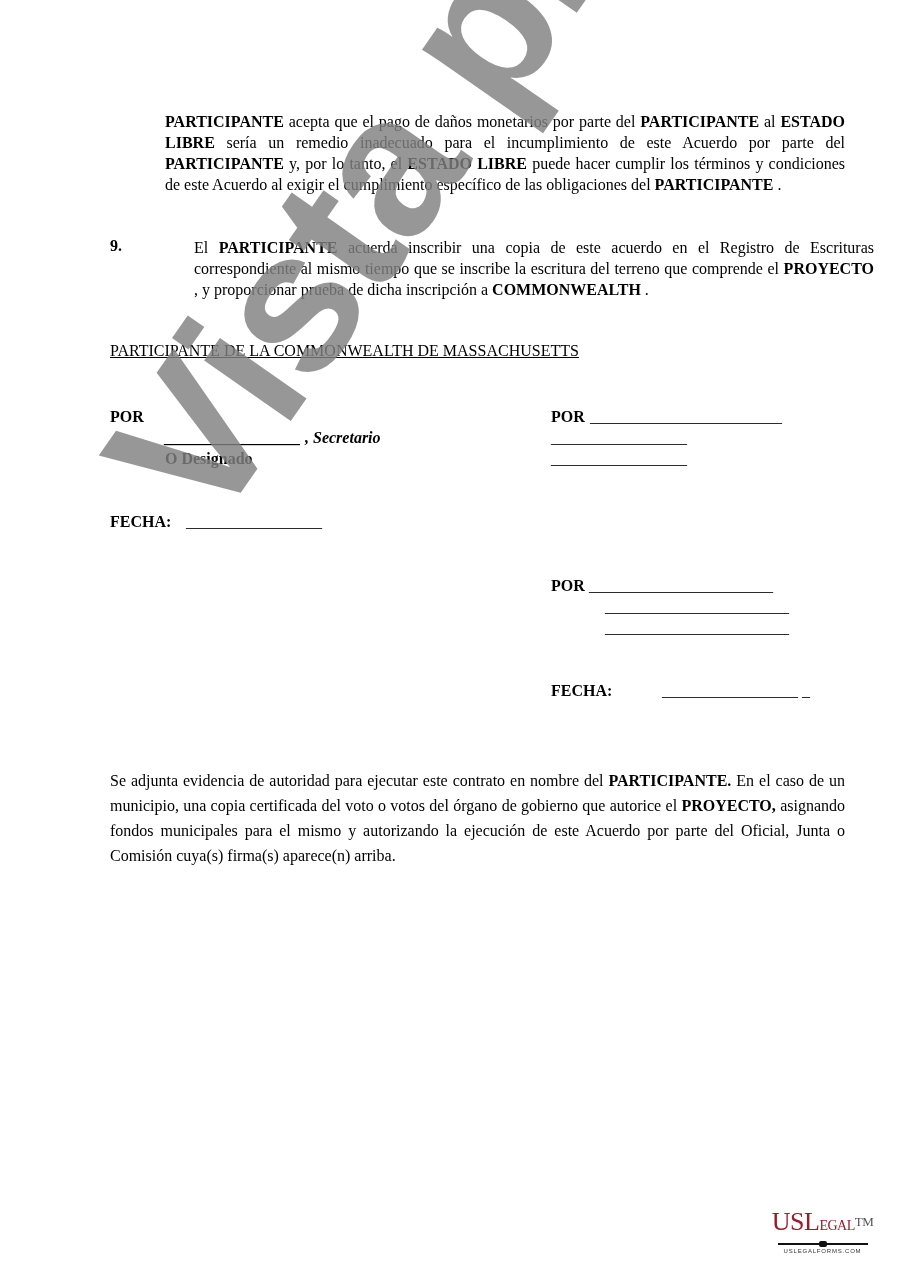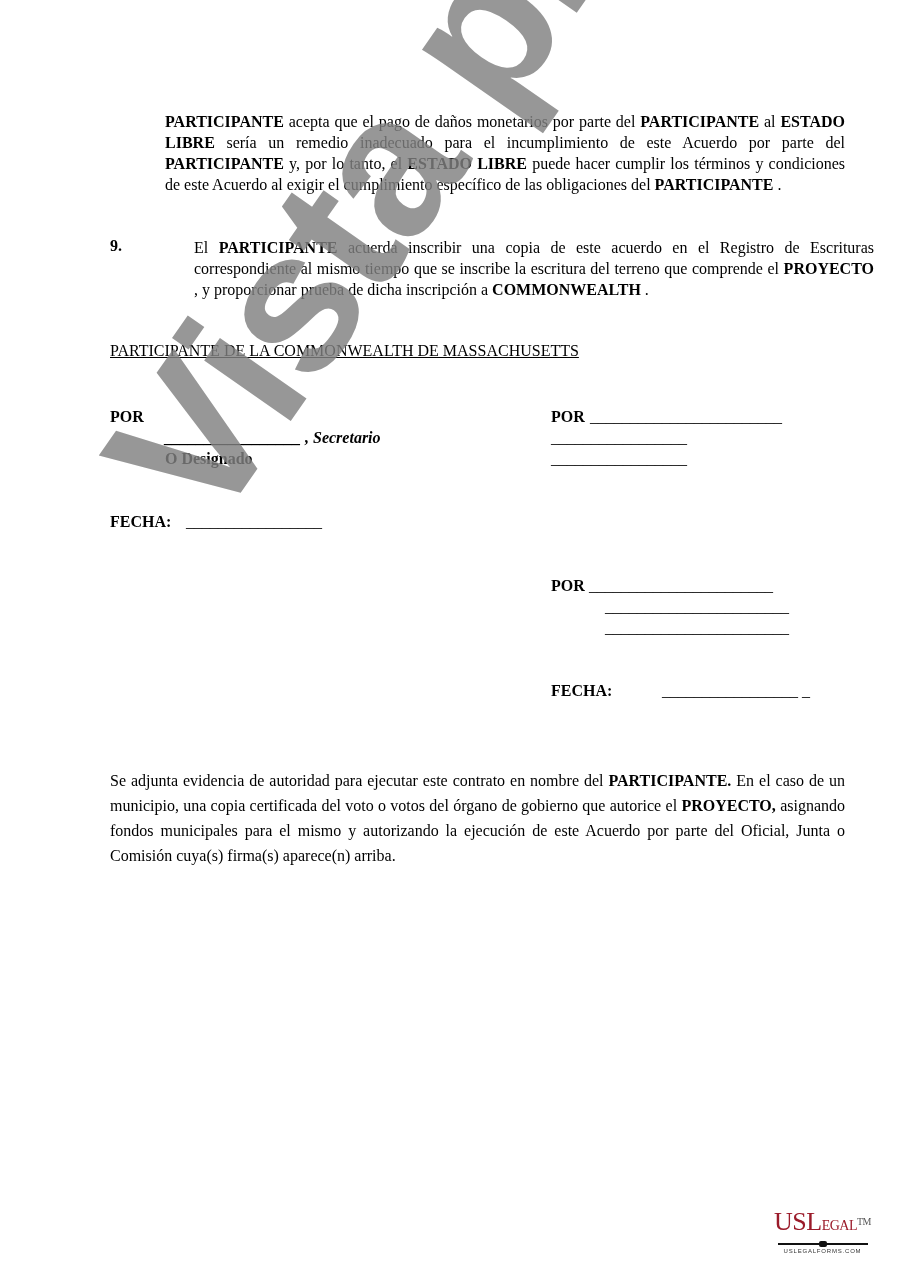--- a/index.html
+++ b/index.html
@@ -12,21 +12,21 @@
     .heading { position: absolute; left: 110px; top: 342px; font-weight: normal; text-decoration: underline; }
     .abs { position: absolute; white-space: pre; line-height: 21px; }
     .bold { font-weight: bold; }
     .final { position: absolute; left: 110px; top: 768px; width: 735px; line-height: 25px; text-align: justify; text-align-last: left; }
     .watermark { position: absolute; left: 60px; top: 430px; transform: rotate(-55deg); transform-origin: left top;
       font-family: "Liberation Sans", "DejaVu Sans", sans-serif; font-weight: bold; font-size: 200px;
       color: rgba(128,128,128,0.82); white-space: nowrap; pointer-events: none; letter-spacing: -4px; }
     .logo { position: absolute; left: 765px; top: 1208px; width: 115px; text-align: center; }
     .logo-main { font-family: "Liberation Serif", serif; color: #9b1b2a; font-size: 26px; letter-spacing: -0.5px; line-height: 28px; }
     .logo-main .sm { font-size: 14px; }
-    .logo-tm { font-size: 10px; vertical-align: top; color: #555; }
+    .logo-tm { font-size: 13px; vertical-align: top; color: #555; }
     .logo-wing { height: 6px; margin: 1px auto 1px; width: 90px; position: relative; }
     .logo-wing:before { content: ""; position: absolute; left: 0; right: 0; top: 2px; height: 2px; background: #111; }
     .logo-wing:after { content: ""; position: absolute; left: 41px; top: 0; width: 8px; height: 6px; background: #111; border-radius: 2px; }
     .logo-url { font-family: "Liberation Sans", sans-serif; font-size: 6px; letter-spacing: 0.8px; color: #333; }
   </style>
 </head>
 <body>
 
 <div class="page">
 

